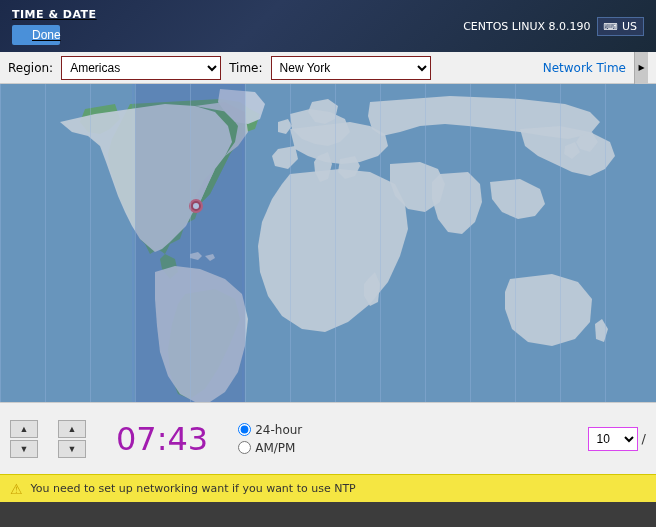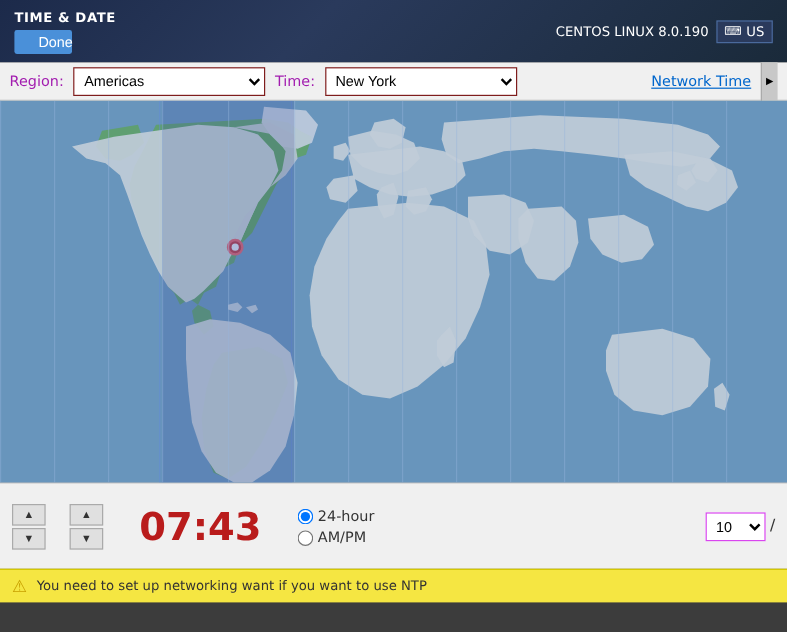--- a/index.html
+++ b/index.html
@@ -8,21 +8,21 @@
     
     .header {
       background: #1a1a2e;
       background: linear-gradient(135deg, #1c2a4a 0%, #2a3a5c 40%, #1a2a3a 100%);
       display: flex;
       align-items: center;
       justify-content: space-between;
       padding: 8px 12px;
       height: 52px;
     }
-    .header-left { display: flex; flex-direction: column; gap: 4px; }
+    .header-left { display: flex; flex-direction: column; gap: 4px; text-decoration: underline; }
     .header-title { color: white; font-size: 11px; font-weight: bold; letter-spacing: 0.5px; }
     .done-btn {
       background: #4a90d9;
       color: white;
       border: none;
       padding: 3px 20px;
       font-size: 12px;
       cursor: pointer;
       border-radius: 2px;
       width: 48px;
@@ -44,35 +44,34 @@
     
     .toolbar {
       background: #f0f0f0;
       border-bottom: 1px solid #ccc;
       display: flex;
       align-items: center;
       padding: 4px 8px;
       height: 32px;
       gap: 8px;
     }
-    .toolbar label { font-size: 12px; color: #a21caf; }
+    .toolbar label { font-size: 12px; color: #000000; }
     .toolbar select {
       border: 1px solid #7f1d1d;
       background: white;
       font-size: 12px;
       padding: 2px 4px;
       height: 24px;
     }
     .region-select { width: 160px; }
     .city-select { width: 160px; }
     .network-time-link {
       margin-left: auto;
       color: #0066cc;
       font-size: 12px;
-      text-decoration: underline;
       cursor: pointer;
     }
     .scroll-indicator {
       background: #c8c8c8;
       width: 14px;
       height: 32px;
       border-left: 1px solid #aaa;
       display: flex;
       align-items: center;
       justify-content: center;
@@ -124,30 +123,30 @@
       height: 18px;
       cursor: pointer;
       display: flex;
       align-items: center;
       justify-content: center;
       font-size: 9px;
       color: #333;
     }
     .time-display {
       font-size: 32px;
-      font-weight: bold;
-      color: #b91c1c;
+      font-weight: normal;
+      color: #a21caf;
       margin: 0 10px;
     }
     .time-format-group {
       display: flex;
       flex-direction: column;
       gap: 4px;
     }
-    .radio-row { display: flex; align-items: flex-end; gap: 4px; font-size: 12px; color: #333; }
+    .radio-row { display: flex; align-items: flex-start; gap: 4px; font-size: 12px; color: #333; }
     .radio-row input[type="radio"] { margin: 0; }
 
     .right-controls {
       margin-left: auto;
       display: flex;
       align-items: center;
       gap: 4px;
     }
     .num-select {
       border: 1px solid #d946ef;

